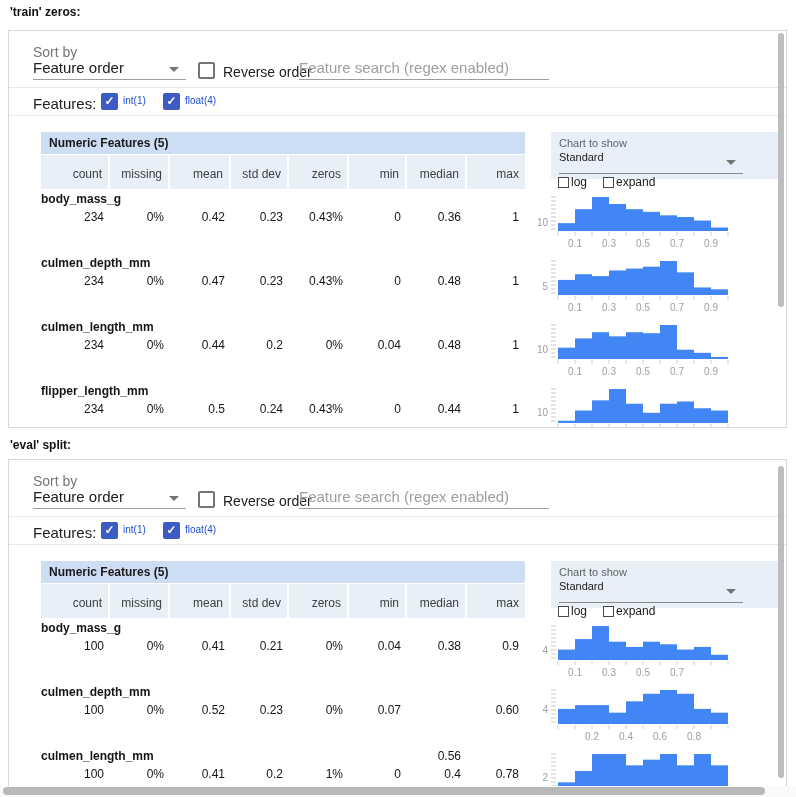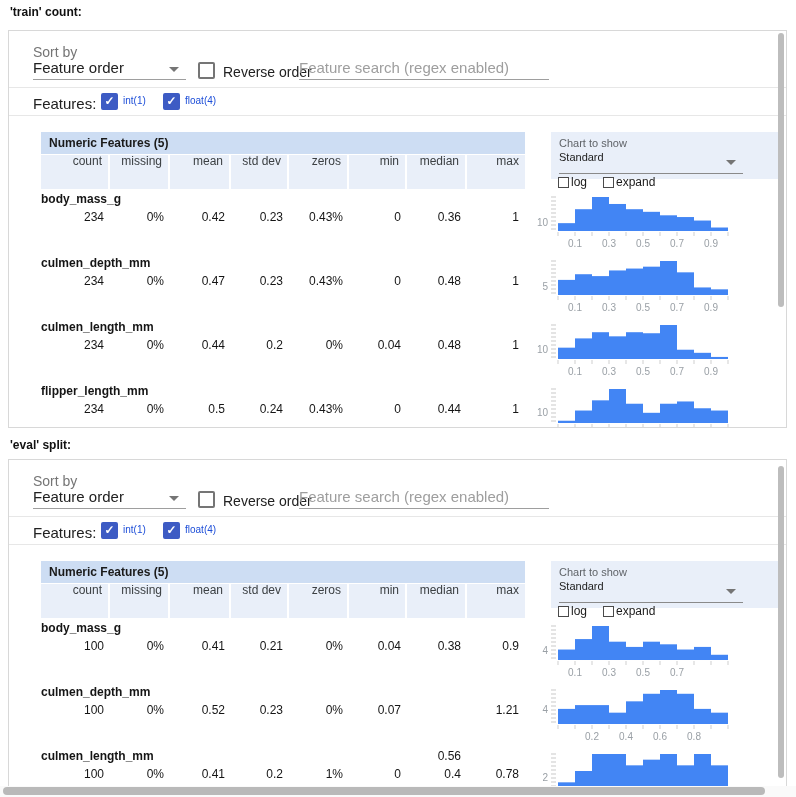--- a/index.html
+++ b/index.html
@@ -38,21 +38,21 @@
   .featbar{position:absolute;top:57px;left:0;right:0;height:27px;border-bottom:1px solid #e7e7e7;}
   .features-label{position:absolute;left:24px;top:7px;font-size:15px;color:#212121;}
   .feat-cb{top:5px;}
   .feat-label{position:absolute;top:7px;font-size:10px;color:#1d4ed8;}
 
   
   .table-title{position:absolute;left:32px;top:101px;width:476px;height:22px;background:var(--title-bg);
     font-size:12px;font-weight:bold;line-height:22px;padding-left:8px;color:#1a1a1a;}
   .col-header{position:absolute;left:32px;top:124px;width:484px;height:34px;background:var(--subhdr-bg);}
   .col-cell{position:absolute;top:0;height:34px;box-sizing:border-box;border-right:2px solid #fff;
-    display:flex;align-items:flex-end;justify-content:flex-end;padding:0 6px 21px 0;font-size:12px;color:#3c4043;}
+    display:flex;align-items:flex-end;justify-content:flex-end;padding:0 6px 8px 0;font-size:12px;color:#3c4043;}
   .col-cell.last{border-right:none;}
 
   .rows{position:absolute;left:0;top:158px;right:0;bottom:0;}
   .frow{position:absolute;left:0;right:0;height:64px;}
   .fname{position:absolute;left:32px;top:3px;font-size:12px;font-weight:bold;color:#151515;}
   .fcell{position:absolute;top:21px;font-size:12px;color:#151515;text-align:right;padding-right:6px;box-sizing:border-box;}
   .hist{position:absolute;left:495px;top:2px;}
 
   
   .chartbox{position:absolute;left:516px;top:101px;width:232px;height:47px;background:var(--subhdr-bg);margin-left:26px;}
@@ -71,21 +71,21 @@
   .vthumb{position:absolute;right:2px;width:6px;border-radius:3px;background:#bdbdbd;}
   .panel-train .vthumb{top:2px;height:274px;}
   .panel-eval .vthumb{top:6px;height:312px;}
   .hscrollbar{position:absolute;left:0;top:786px;width:796px;height:11px;background:#fafafa;z-index:5;}
   .hthumb{position:absolute;left:3px;top:1px;width:762px;height:8px;border-radius:4px;background:#b9b9b9;}
 </style>
 </head>
 <body style="--cb: #3d5bc4; --title-bg: #cdddf3; --subhdr-bg: #e9eff9;">
 
 <div class="page">
-  <div class="split-label train">'train' count:</div>
+  <div class="split-label train">'train' zeros:</div>
   <div class="split-label eval">'eval' split:</div>
   <div id="panels">
       <section class="panel panel-train">
     <div class="sortbar">
       <div class="sortby-label">Sort by</div>
       <div class="sort-select">
         <span class="sort-value">Feature order</span>
         <span class="dd-arrow"></span>
       </div>
       <div class="sort-underline"></div>
@@ -448,21 +448,21 @@
               <text x="156" y="56" text-anchor="middle" font-size="10" fill="#9aa0a6">0.6</text>
               <text x="190" y="56" text-anchor="middle" font-size="10" fill="#9aa0a6">0.8</text>
             </svg>
   <div class="fcell" style="left: 32px; width: 69px;">100</div>
             <div class="fcell" style="left: 101px; width: 60px;">0%</div>
             <div class="fcell" style="left: 161px; width: 61px;">0.52</div>
             <div class="fcell" style="left: 222px; width: 58px;">0.23</div>
             <div class="fcell" style="left: 280px; width: 60px;">0%</div>
             <div class="fcell" style="left: 340px; width: 58px;">0.07</div>
             <div class="fcell" style="left: 398px; width: 60px; margin-top: 46px;">0.56</div>
-            <div class="fcell" style="left: 458px; width: 58px;">1.21</div>
+            <div class="fcell" style="left: 458px; width: 58px;">0.60</div>
           </div>
           <div class="frow" style="top: 128px;">
     <div class="fname">culmen_length_mm</div>
     <svg class="hist" width="245" height="62" viewBox="0 0 245 62">
               <line x1="47" x2="52" y1="38" y2="38" stroke="#c9c9c9" stroke-width="1"></line>
               <line x1="47" x2="52" y1="34" y2="34" stroke="#c9c9c9" stroke-width="1"></line>
               <line x1="47" x2="52" y1="30" y2="30" stroke="#c9c9c9" stroke-width="1"></line>
               <line x1="47" x2="52" y1="26" y2="26" stroke="#c9c9c9" stroke-width="1"></line>
               <line x1="47" x2="52" y1="22" y2="22" stroke="#c9c9c9" stroke-width="1"></line>
               <line x1="47" x2="52" y1="18" y2="18" stroke="#c9c9c9" stroke-width="1"></line>

